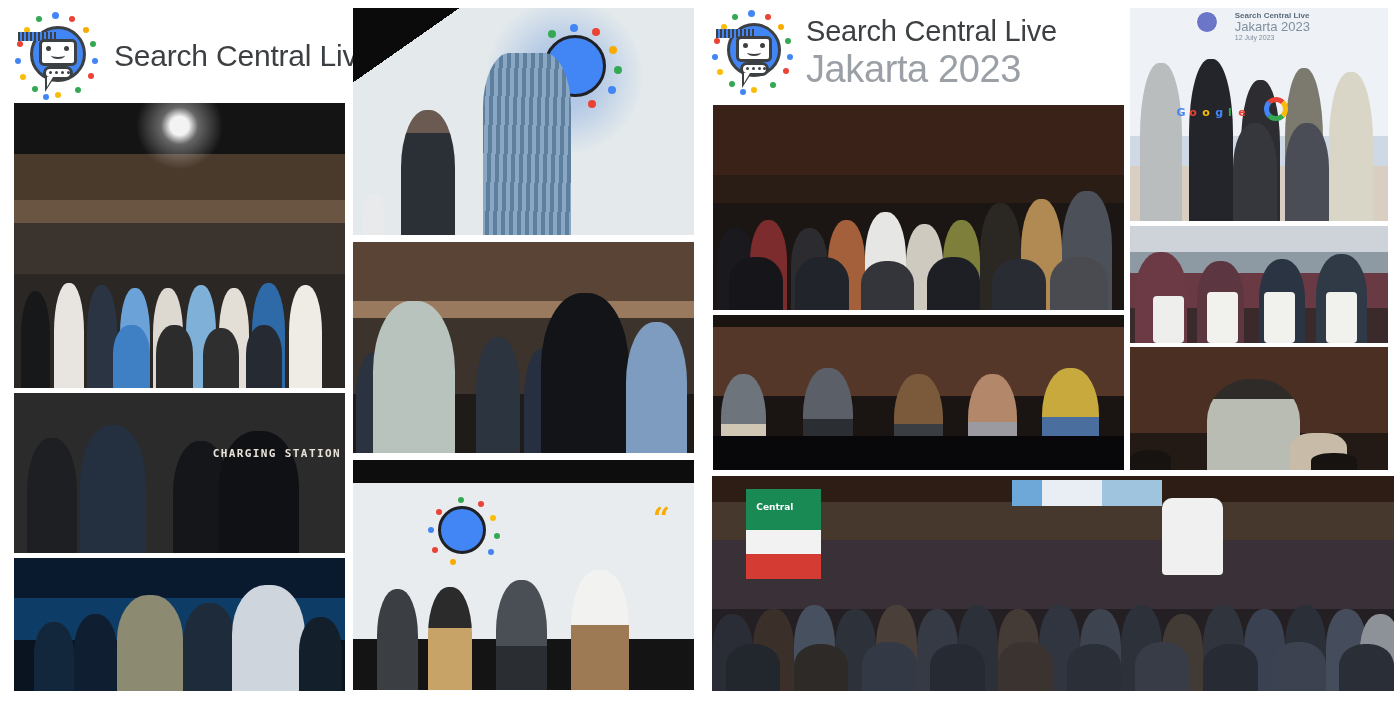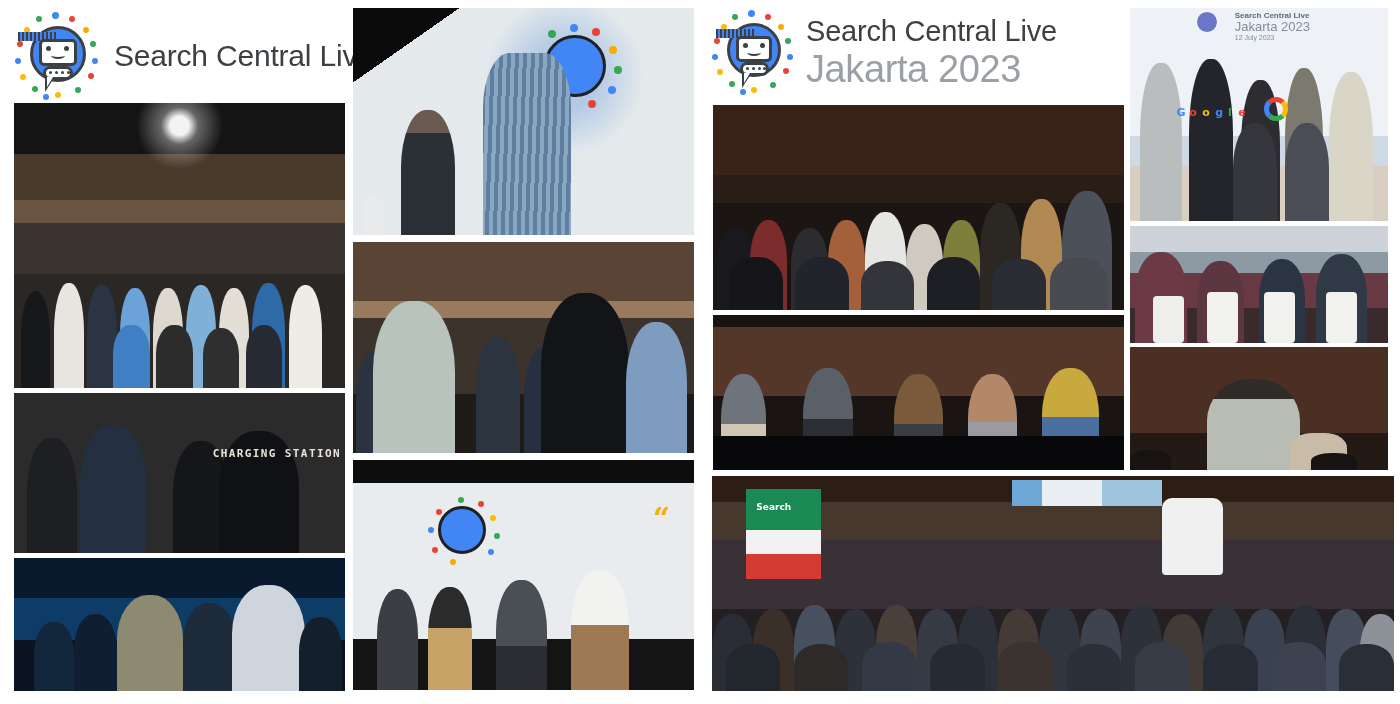--- a/index.html
+++ b/index.html
@@ -382,21 +382,21 @@
       <div class="person" style="left:80%; width:14%; height:66%;
            background:linear-gradient(180deg,#c8a93e 0 48%, #4a6e9e 48% 100%);"></div>
       <div class="person" style="left:0%;  width:100%; height:22%; background:#08070a;
            border-radius:0;"></div>
     </div>
   </div>
 
   <div class="photo ph-group-jkt" style="left:712px; top:476px; width:682px; height:215px;">
     <div style="position:absolute;left:5%;top:6%;width:11%;height:42%;
                 background:linear-gradient(180deg,#1a8a54 0 46%, #f2f2f2 46% 72%, #d33b33 72% 100%);"></div>
-    <div class="google-word" style="left:6.5%;top:12%;color:#ffffff;font-size:9px;">Search</div>
+    <div class="google-word" style="left:6.5%;top:12%;color:#ffffff;font-size:9px;">Central</div>
     <div style="position:absolute;left:66%;top:10%;width:9%;height:36%;
                 background:#f0f0f0;border-radius:10px 10px 4px 4px;"></div>
     <div style="position:absolute;left:44%;top:2%;width:22%;height:12%;
                 background:linear-gradient(90deg,#6ea8d8 0 20%, #e8eef3 20% 60%, #9ec4de 60% 100%);"></div>
     <div class="people">
       <div class="person" style="left:0%;  width:6%; height:36%; background:#2a2d35;"></div>
       <div class="person" style="left:6%;  width:6%; height:38%; background:#3b2f2a;"></div>
       <div class="person" style="left:12%; width:6%; height:40%; background:#46505e;"></div>
       <div class="person" style="left:18%; width:6%; height:38%; background:#2d3139;"></div>
       <div class="person" style="left:24%; width:6%; height:40%; background:#4a3f39;"></div>

